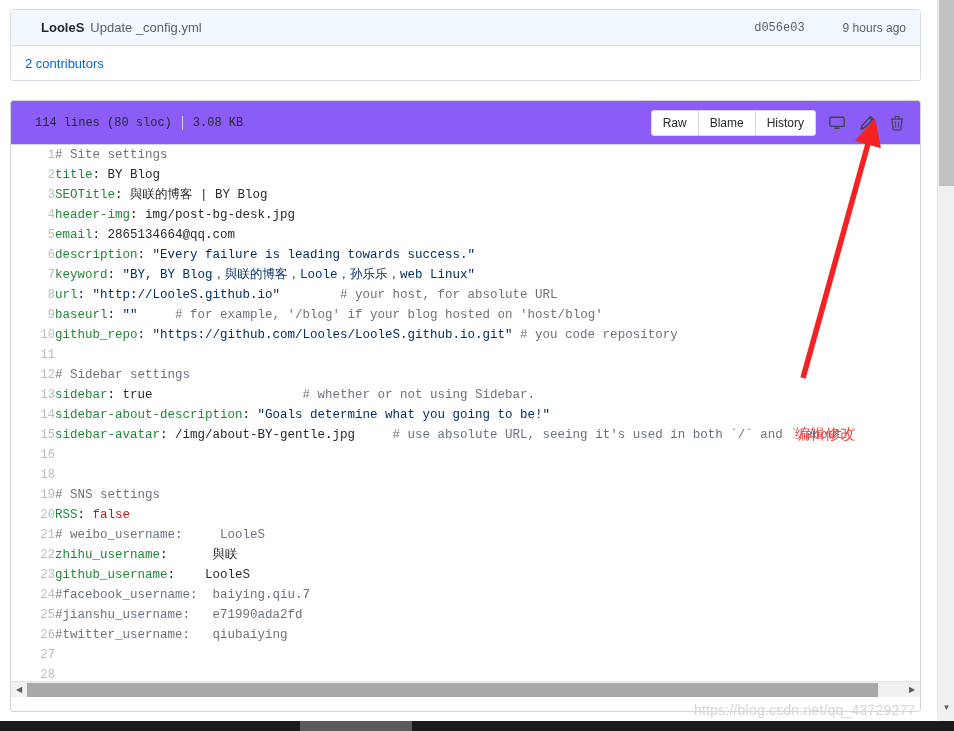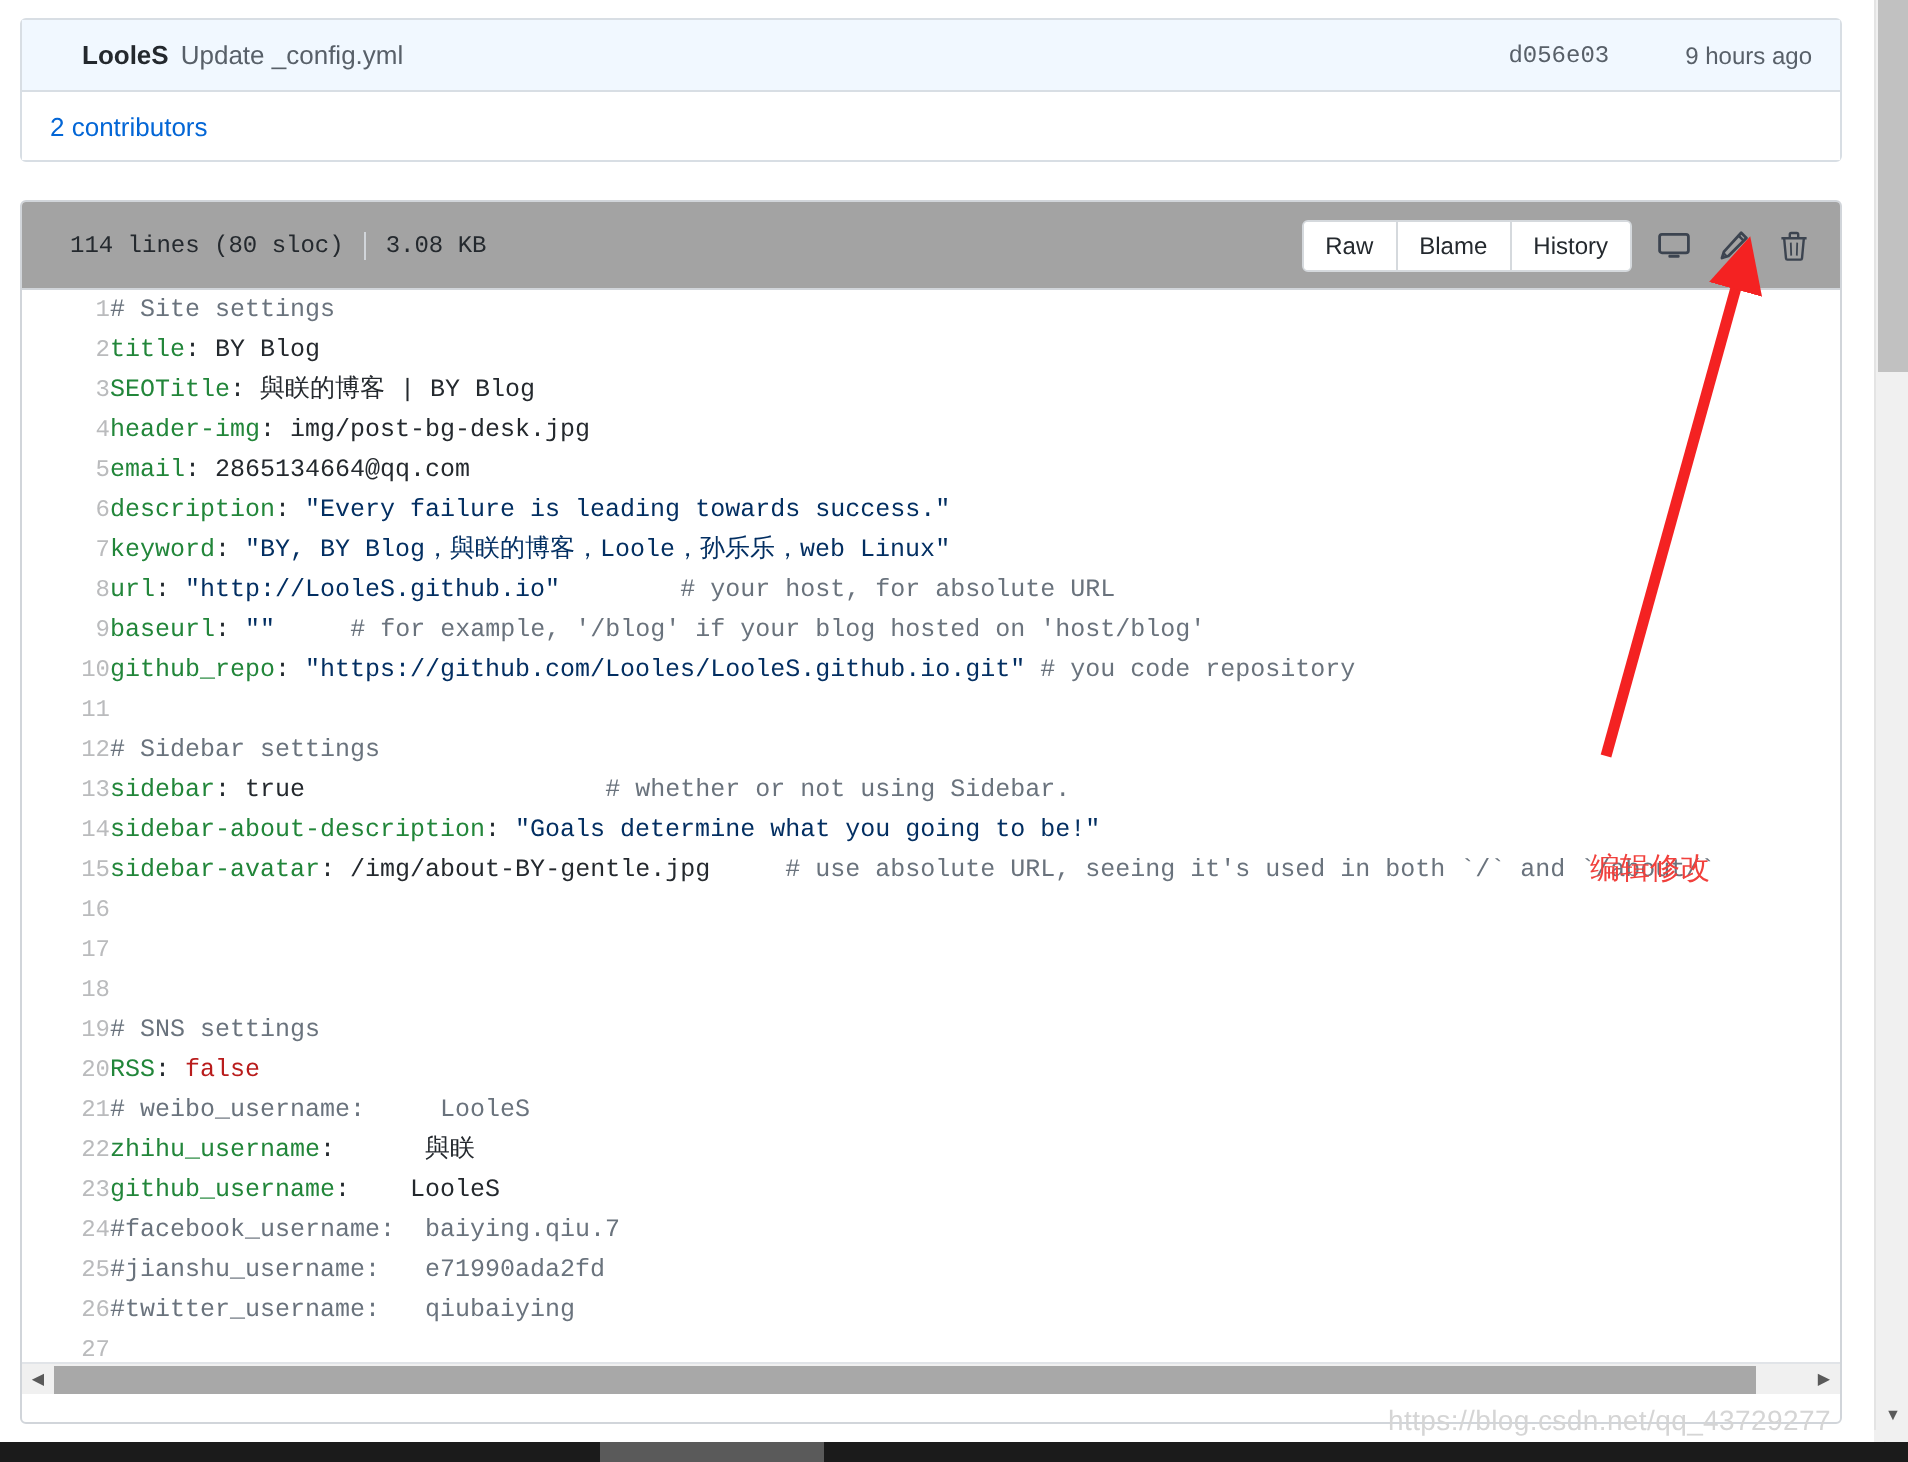--- a/index.html
+++ b/index.html
@@ -78,21 +78,21 @@
     width: 911px;
     height: 612px;
     border: 1px solid #d1d5da;
     border-radius: 3px;
     background: #ffffff;
     box-sizing: border-box;
     overflow: hidden;
   }
   .file-header {
     height: 44px;
-    background: #a3a3a3;
+    background: #8b5cf6;
     border-bottom: 1px solid #d1d5da;
     display: flex;
     align-items: center;
     padding: 0 14px;
     box-sizing: border-box;
   }
   .file-meta {
     font-family: "Liberation Mono", monospace;
     font-size: 12px;
     color: #24292e;
@@ -403,24 +403,20 @@
             </tr>
             <tr>
               <td class="lnum">15</td>
               <td class="lcode"><span class="k">sidebar-avatar</span><span class="p">: </span><span class="pl">/img/about-BY-gentle.jpg</span><span class="pl">     </span><span class="c"># use absolute URL, seeing it's used in both `/` and `/about/`</span></td>
             </tr>
             <tr>
               <td class="lnum">16</td>
               <td class="lcode">&nbsp;</td>
             </tr>
             <tr>
-              <td class="lnum">17</td>
-              <td class="lcode">&nbsp;</td>
-            </tr>
-            <tr>
               <td class="lnum">18</td>
               <td class="lcode">&nbsp;</td>
             </tr>
             <tr>
               <td class="lnum">19</td>
               <td class="lcode"><span class="c"># SNS settings</span></td>
             </tr>
             <tr>
               <td class="lnum">20</td>
               <td class="lcode"><span class="k">RSS</span><span class="p">: </span><span class="v">false</span></td>

